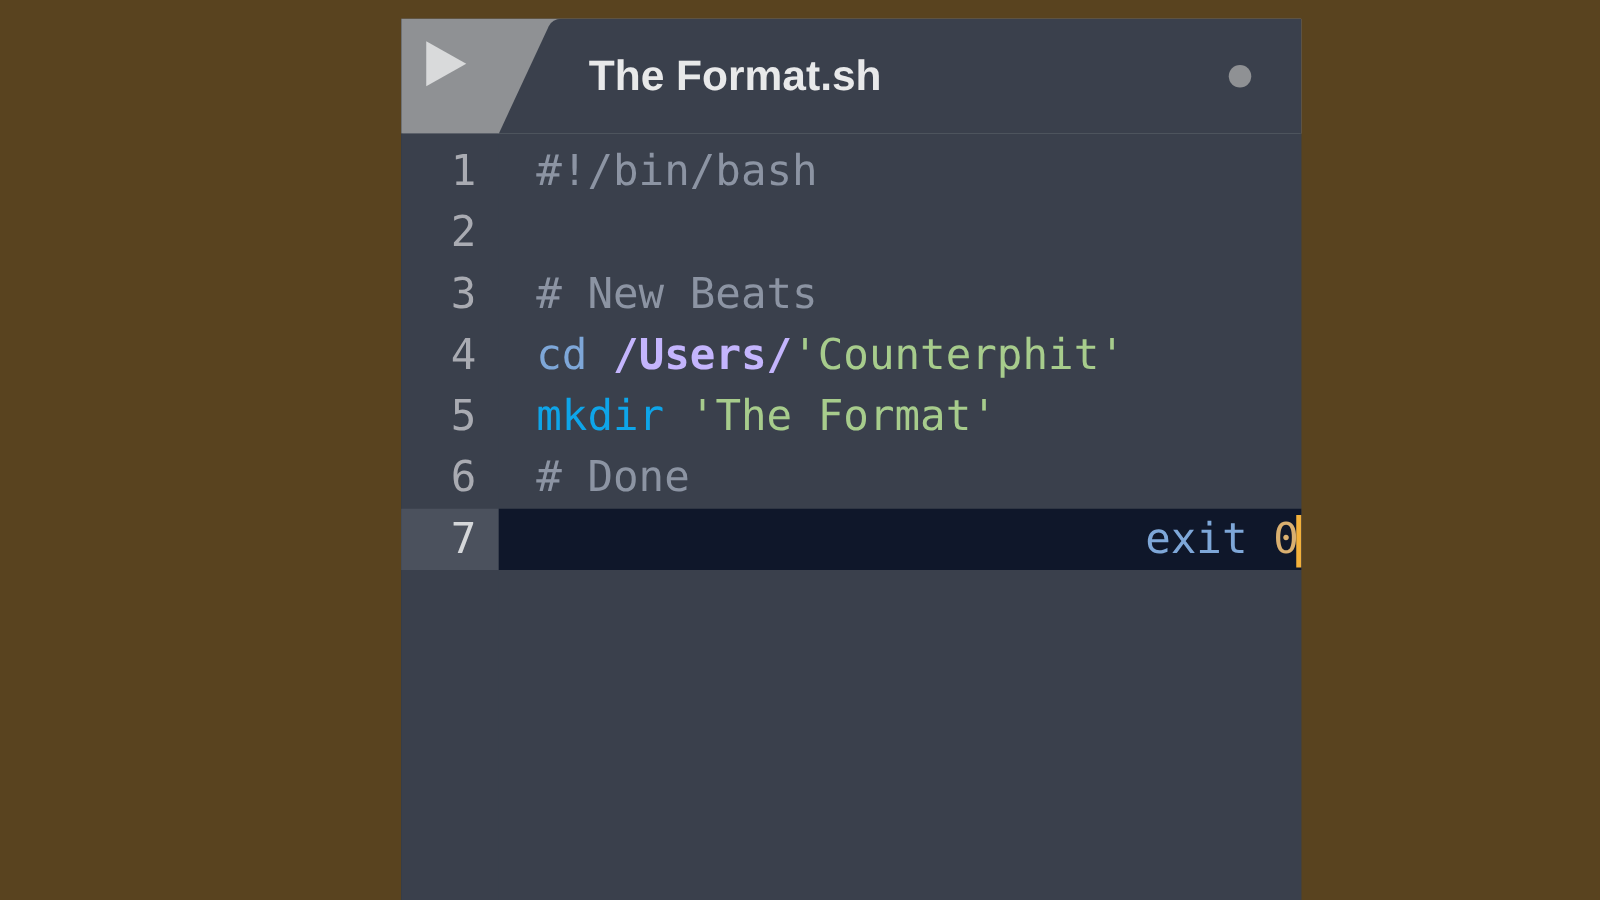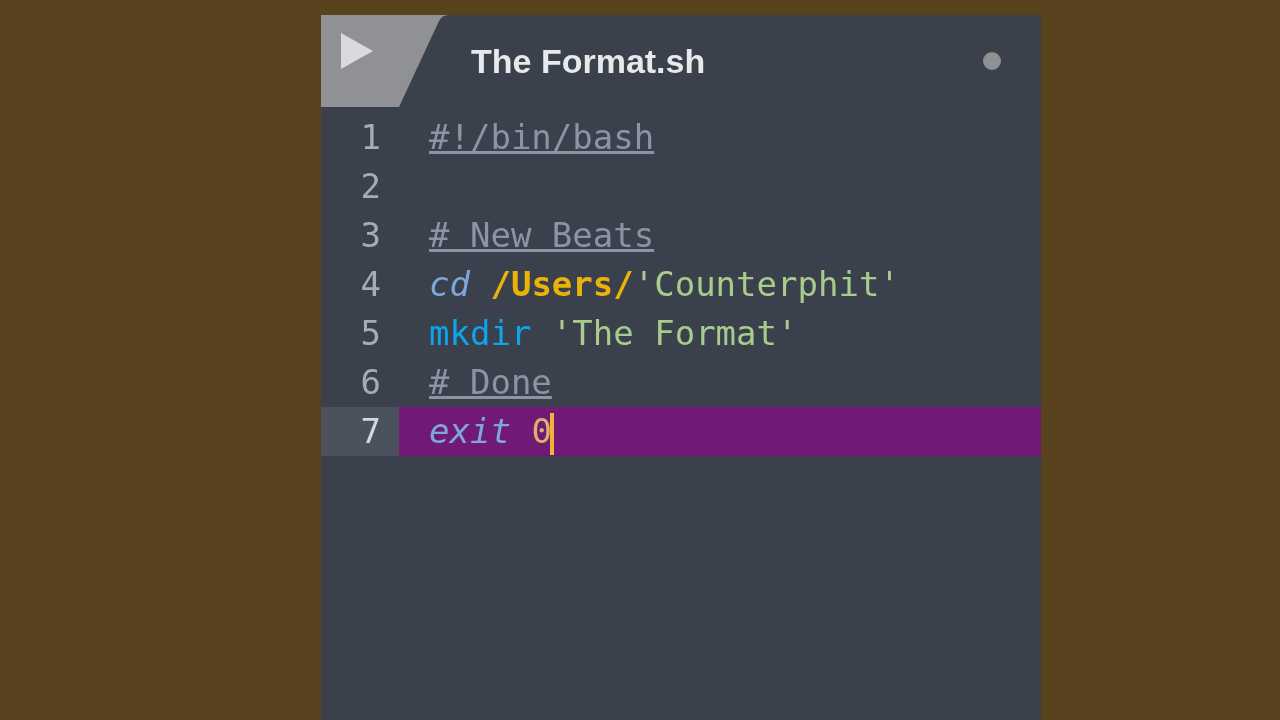--- a/index.html
+++ b/index.html
@@ -104,28 +104,29 @@
     padding-left: 30px;
     color: #d5d7da;
     white-space: pre;
     position: relative;
   }
   .code .row {
     height: 49px;
     position: relative;
   }
   .code .row.active {
-    background: #701a75;
+    background: #0f172a;
     margin-left: -30px;
     padding-left: 30px;
+    text-align: right;
   }
-  .tok-comment { color: #8c94a3; text-decoration: underline; }
-  .tok-builtin { color: #7ea7d8; font-style: italic; }
+  .tok-comment { color: #8c94a3; }
+  .tok-builtin { color: #7ea7d8; }
   .tok-keyword { color: #0ea5e9; }
-  .tok-path    { color: #eab308; font-weight: 600; }
+  .tok-path    { color: #c4b5fd; font-weight: 600; }
   .tok-string  { color: #a7cc8c; text-align: right; }
   .tok-number  { color: #dab070; }
   .cursor {
     position: absolute;
     width: 4px;
     height: 42px;
     background: #f3b13b;
     top: 4px;
   }
 </style>

